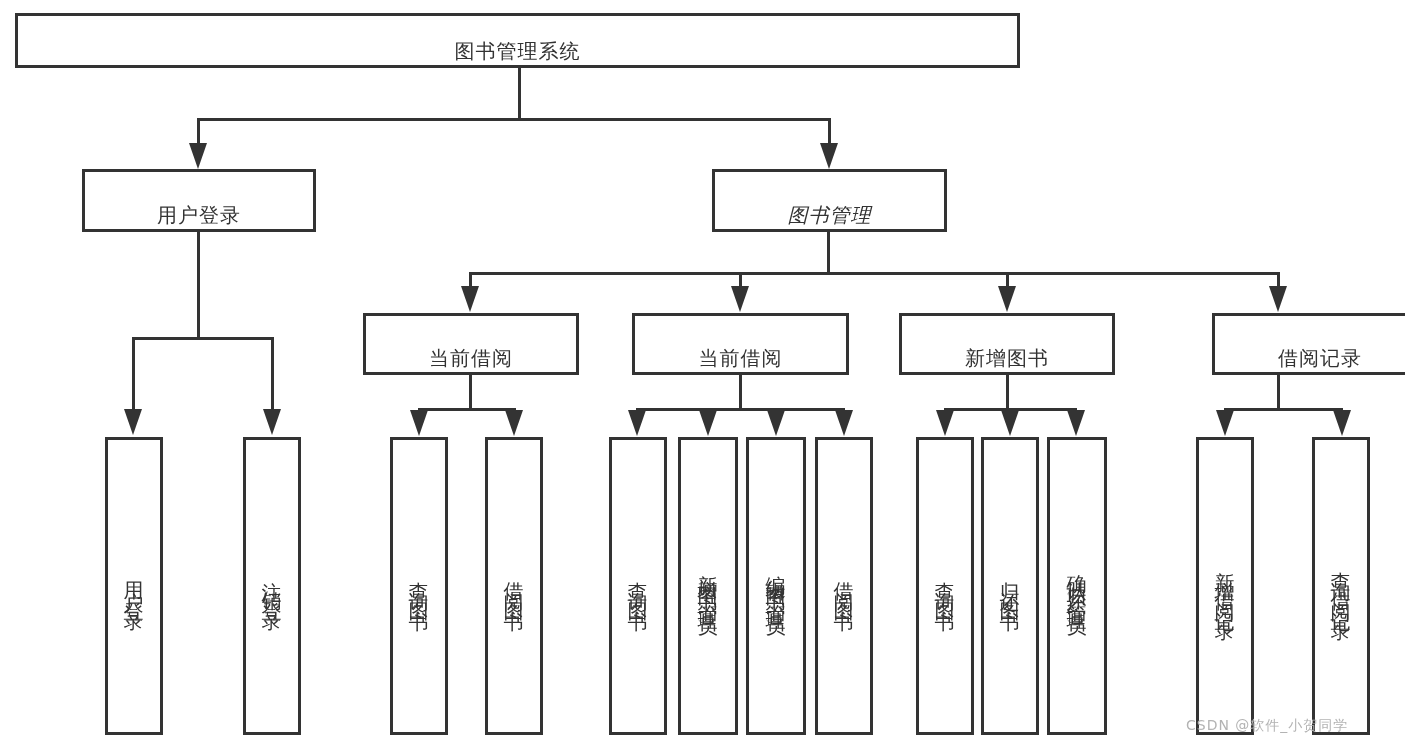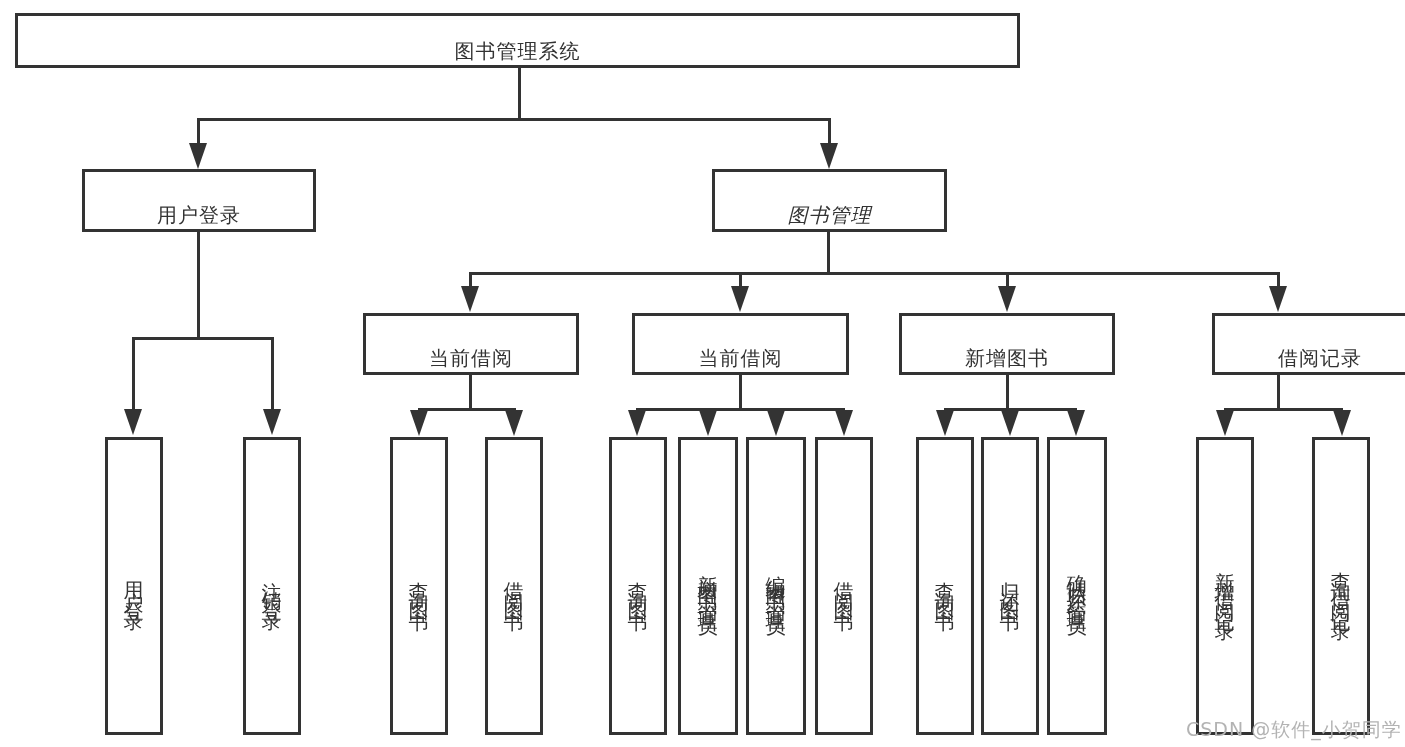--- a/index.html
+++ b/index.html
@@ -56,21 +56,21 @@
     position: absolute;
     width: 0;
     height: 0;
     border-left: 9px solid transparent;
     border-right: 9px solid transparent;
     border-top: 26px solid #333333;
     z-index: 1;
   }
   .watermark {
     position: absolute;
-    font-size: 19px;
+    font-size: 14px;
     color: #b3b3b3;
     letter-spacing: 1px;
     z-index: 3;
     white-space: nowrap;
   }
 </style>
 </head>
 <body>
 
 <div id="canvas">

